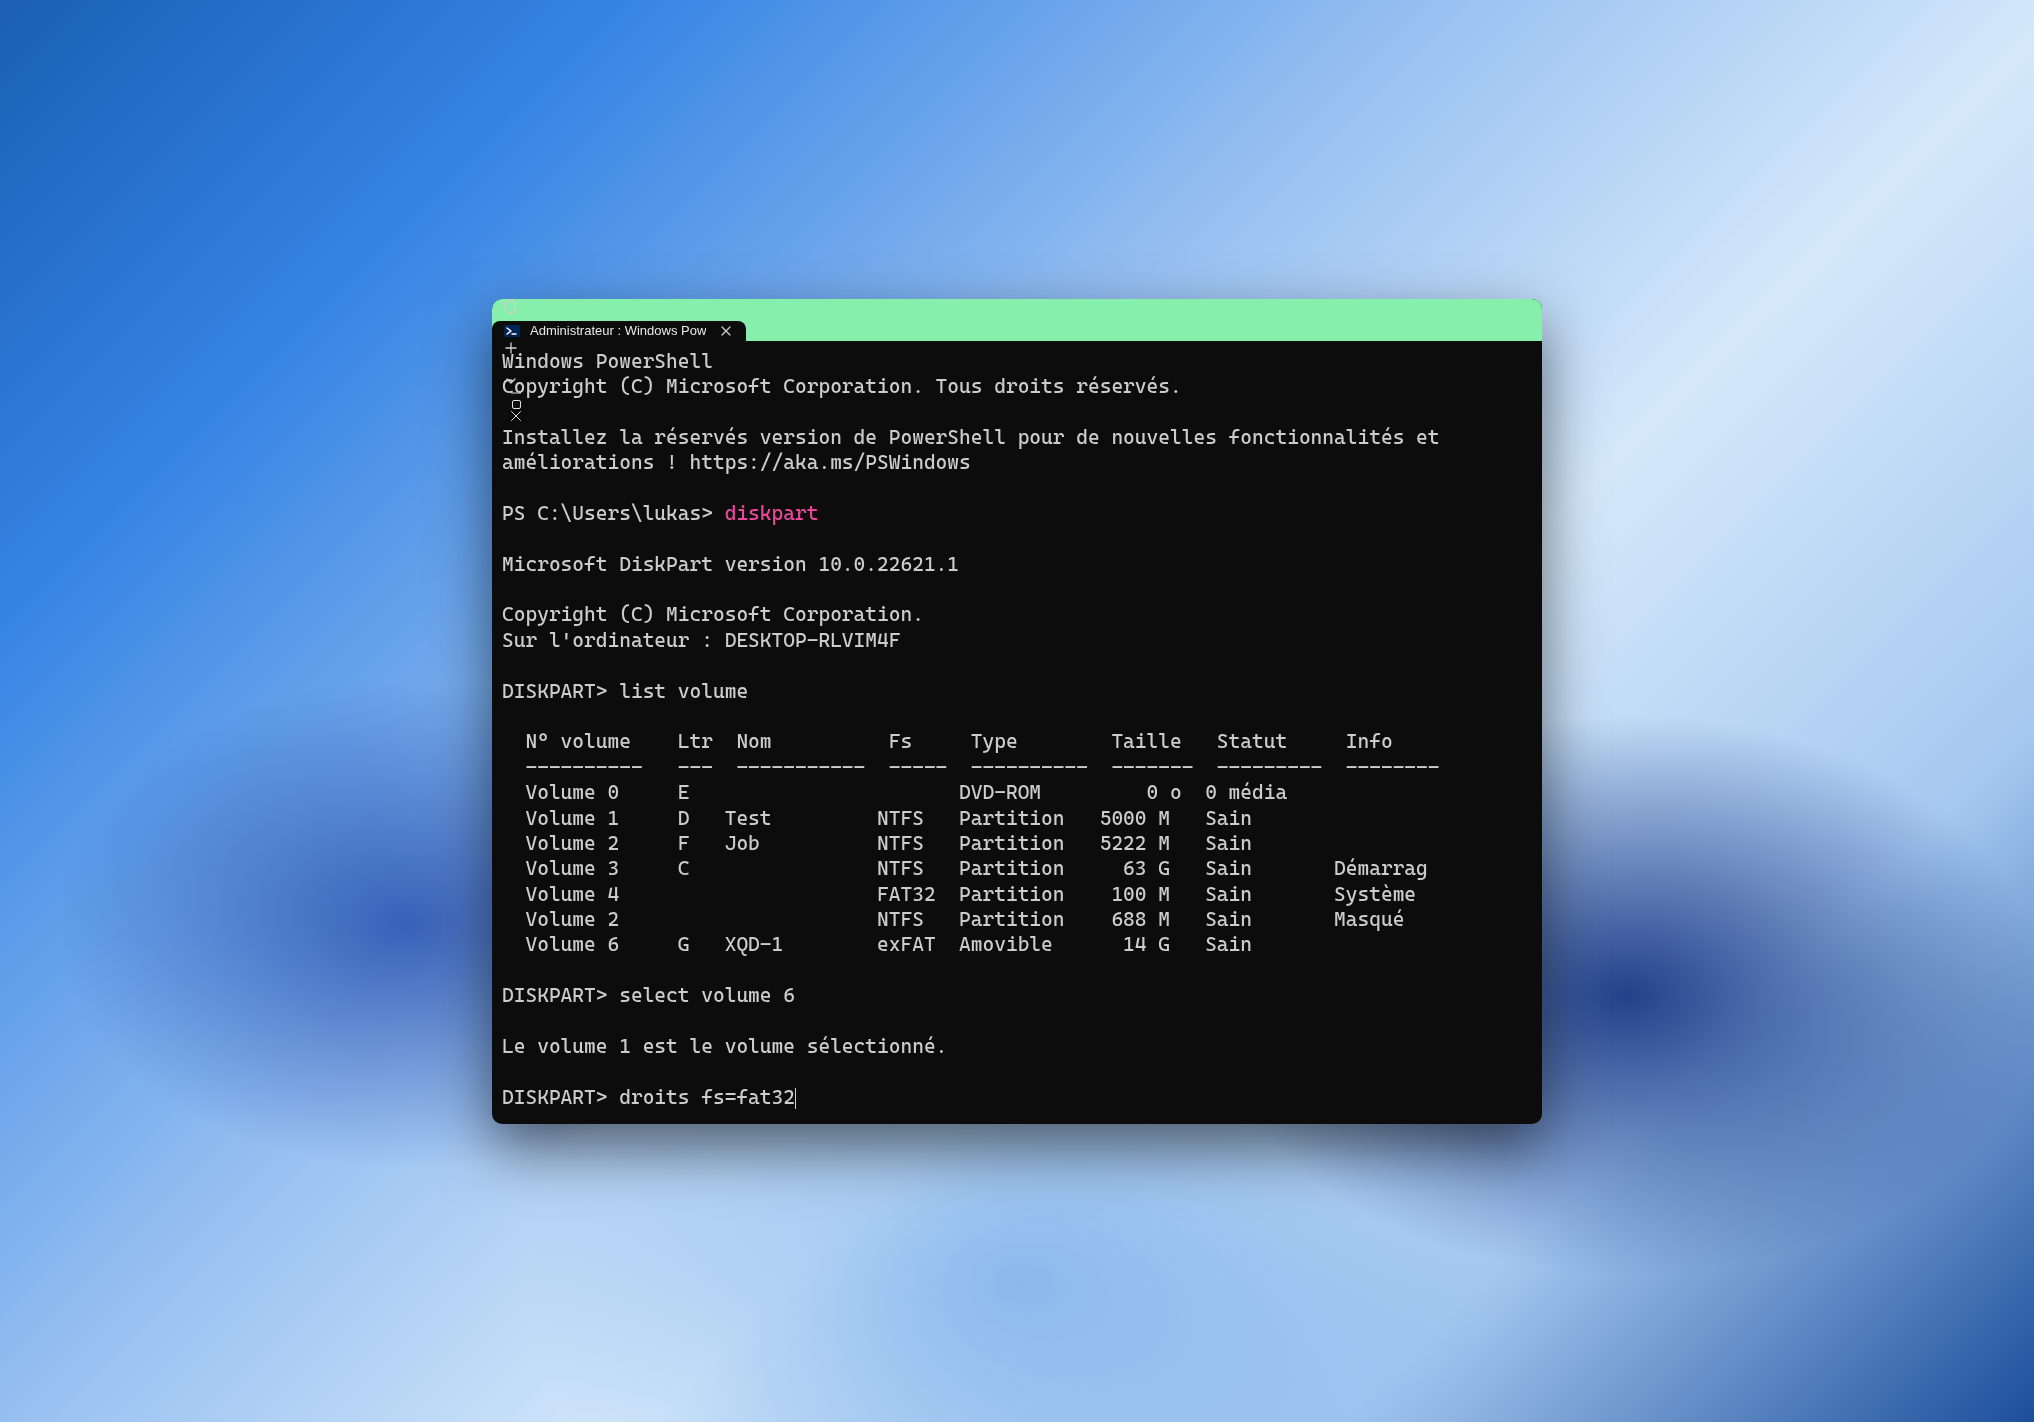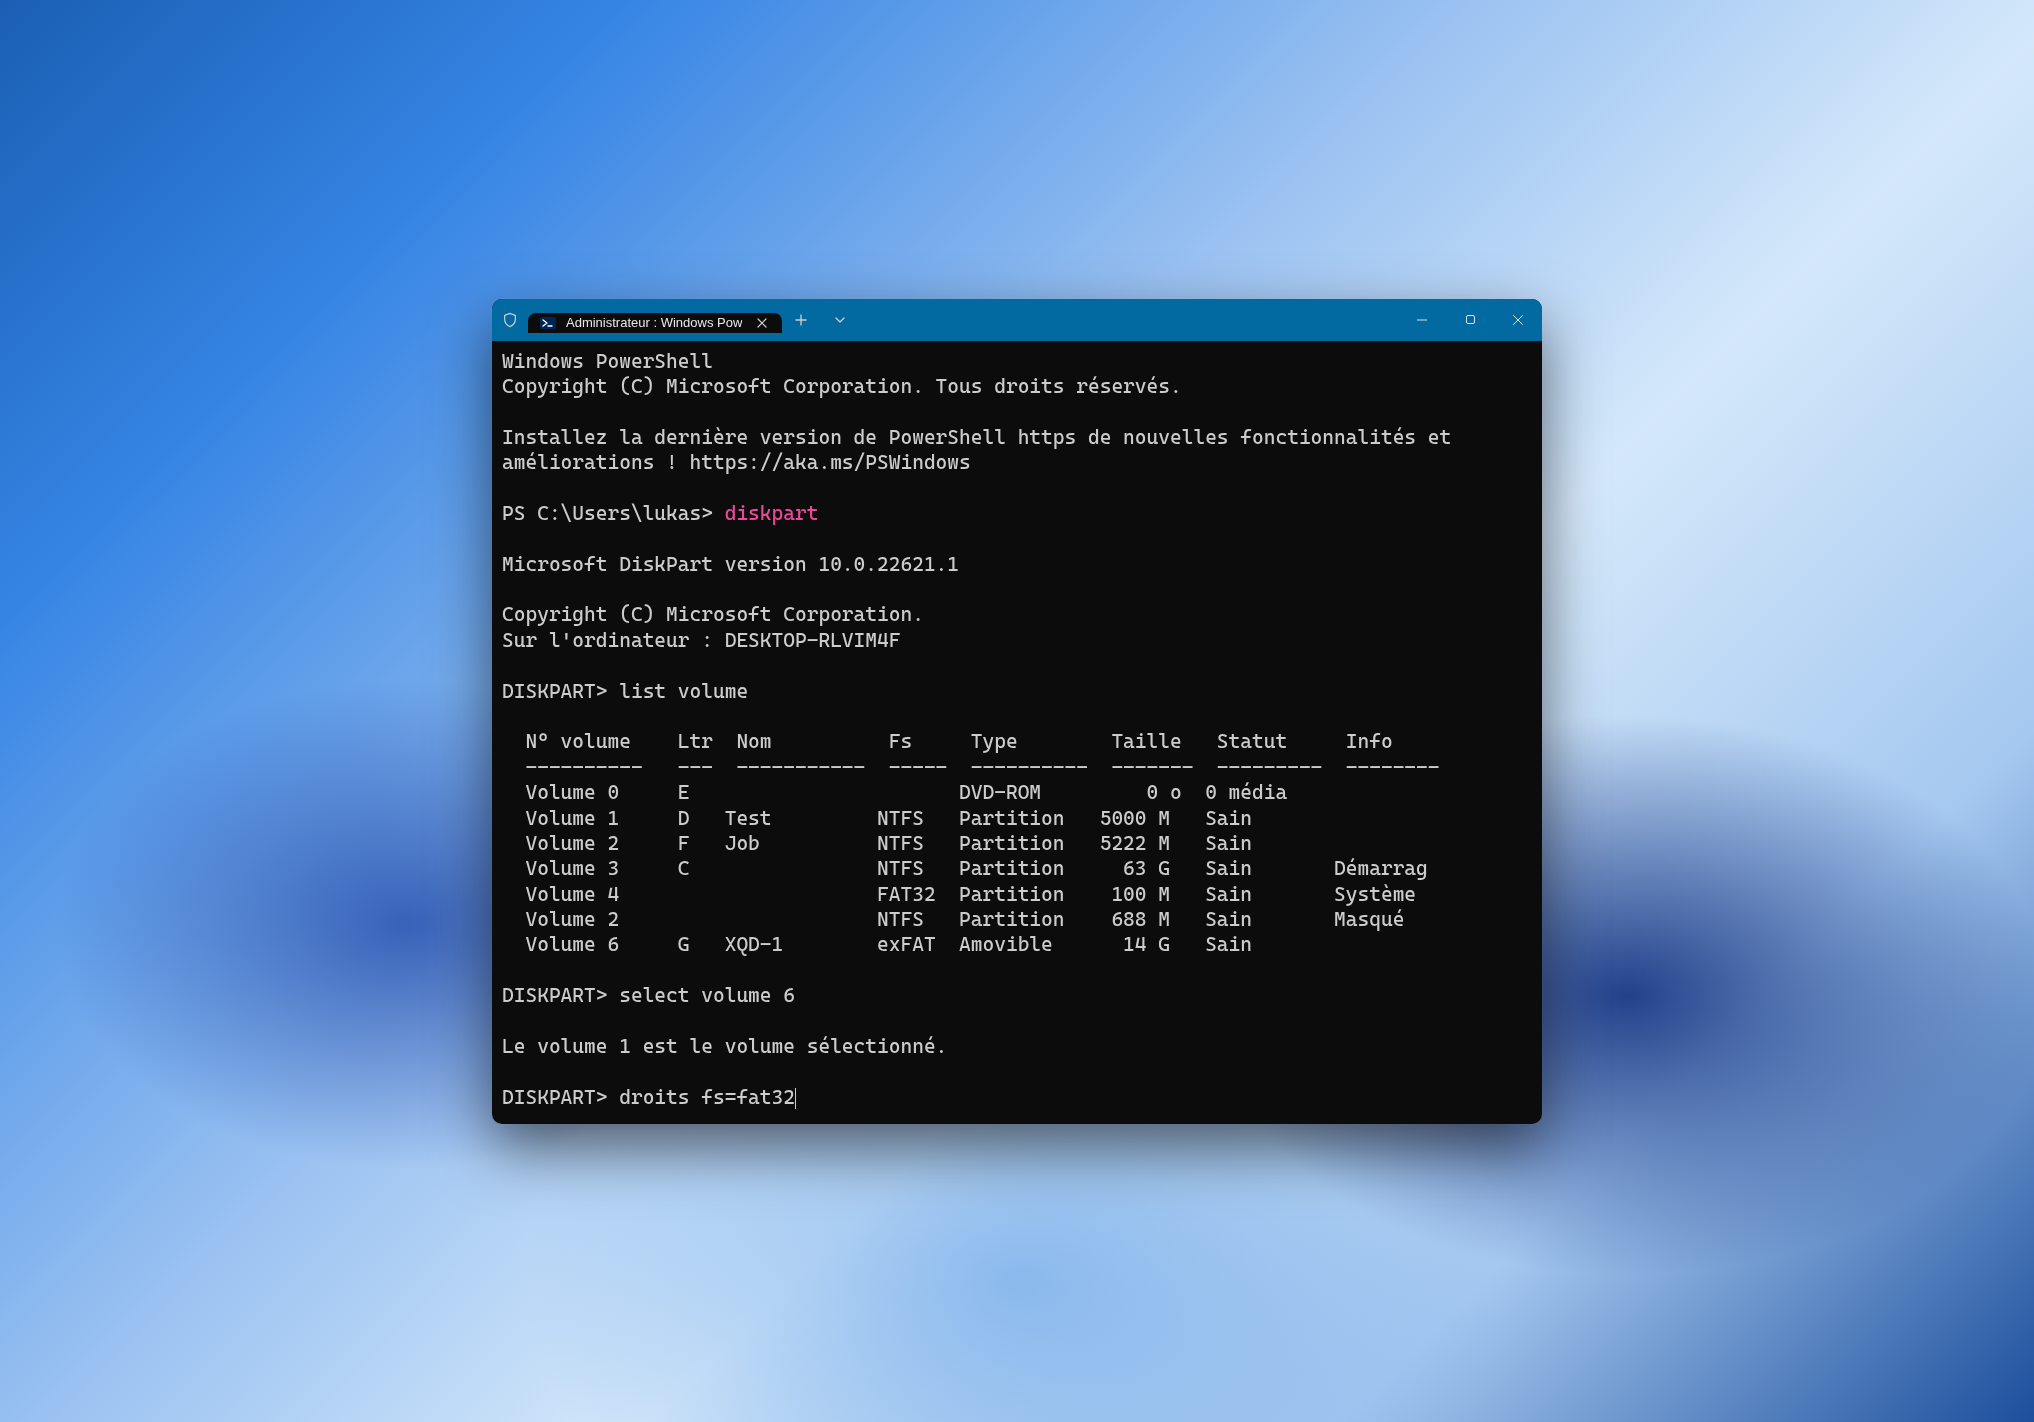--- a/index.html
+++ b/index.html
@@ -27,24 +27,25 @@
     height: 825px;
     background: #0c0c0c;
     border-radius: 10px;
     box-shadow: 0 25px 60px rgba(0,0,0,0.55), 0 0 0 1px rgba(255,255,255,0.04);
     overflow: hidden;
     display: flex;
     flex-direction: column;
   }
   .titlebar {
     height: 42px;
-    background: #0369a1;
-    display: flex;
-    align-items: center;
+    background: #86efac;
+    display: flex;
+    align-items: flex-start;
     flex-shrink: 0;
+    flex-direction: column;
   }
   .shield {
     width: 36px;
     display: flex;
     align-items: center;
     justify-content: center;
     color: #d0d0d0;
   }
   .tab {
     display: flex;
@@ -179,21 +180,21 @@
       <svg width="12" height="12" viewBox="0 0 12 12" stroke="currentColor" stroke-width="1" stroke-linecap="round">
         <line x1="1.5" y1="1.5" x2="10.5" y2="10.5"></line>
           <line x1="10.5" y1="1.5" x2="1.5" y2="10.5"></line>
       </svg>
     </div>
   </div>
 
   <div class="terminal"><span>Windows PowerShell</span>
 <span>Copyright (C) Microsoft Corporation. Tous droits réservés.</span>
 
-<span>Installez la dernière version de PowerShell https de nouvelles fonctionnalités et</span>
+<span>Installez la réservés version de PowerShell pour de nouvelles fonctionnalités et</span>
 <span>améliorations ! https://aka.ms/PSWindows</span>
 
 <span>PS C:\Users\lukas&gt; </span><span class="cmd">diskpart</span>
 
 <span>Microsoft DiskPart version 10.0.22621.1</span>
 
 <span>Copyright (C) Microsoft Corporation.</span>
 <span>Sur l'ordinateur : DESKTOP-RLVIM4F</span>
 
 <span>DISKPART&gt; </span><span>list volume</span>

